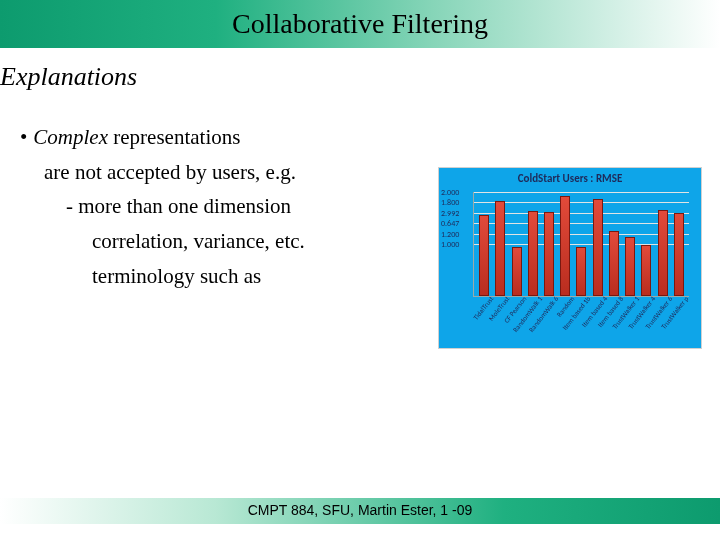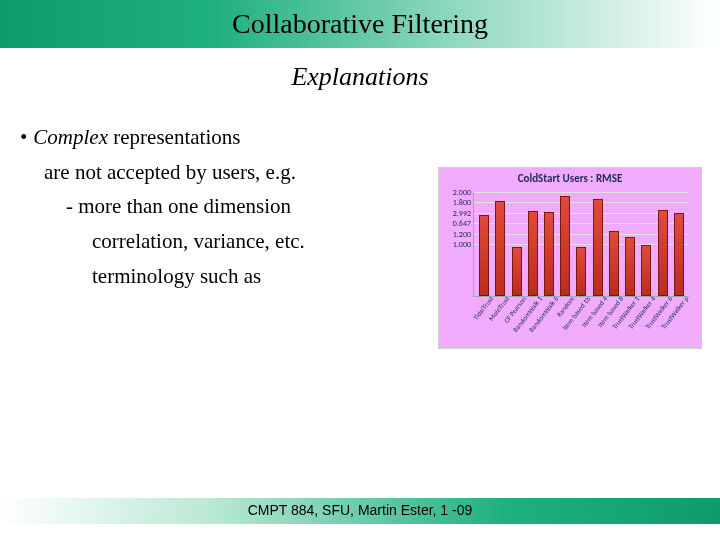--- a/index.html
+++ b/index.html
@@ -21,21 +21,21 @@
     position: absolute;
     top: 8px;
     left: 0;
     width: 720px;
     text-align: center;
     font-size: 28px;
     color: #000;
     font-family: 'Times New Roman', Georgia, serif;
   }
   .subtitle {
-    text-align: center;
+    text-align: left;
     font-size: 26px;
     font-style: italic;
     margin-top: 14px;
     font-family: 'Times New Roman', Georgia, serif;
     color: #000;
   }
   .content {
     margin-top: 28px;
     padding: 0 20px;
     font-family: 'Times New Roman', Georgia, serif;
@@ -53,21 +53,21 @@
   .indent1 { margin-left: 24px; }
   .indent2 { margin-left: 46px; }
   .indent3 { margin-left: 72px; }
   .chart-wrap {
     position: absolute;
     top: 167px;
     right: 18px;
     width: 262px;
     height: 180px;
     border: 1px solid #d0d0d0;
-    background: #f0abfc;
+    background: #0ea5e9;
   }
   .chart-title {
     text-align: center;
     font-family: Calibri, Arial, sans-serif;
     font-size: 11px;
     font-weight: bold;
     color: #1f2a5a;
     padding-top: 4px;
   }
   .plot-area {
@@ -83,21 +83,21 @@
     position: absolute;
     left: 0;
     width: 215px;
     height: 0;
     border-top: 1px solid #e0e4e4;
   }
   .ytick {
     position: absolute;
     left: 2px;
     width: 30px;
-    text-align: right;
+    text-align: left;
     font-family: Calibri, Arial, sans-serif;
     font-size: 8px;
     color: #1f2a5a;
   }
   .bars-row {
     position: absolute;
     left: 0;
     bottom: 0;
     width: 215px;
     height: 104px;

